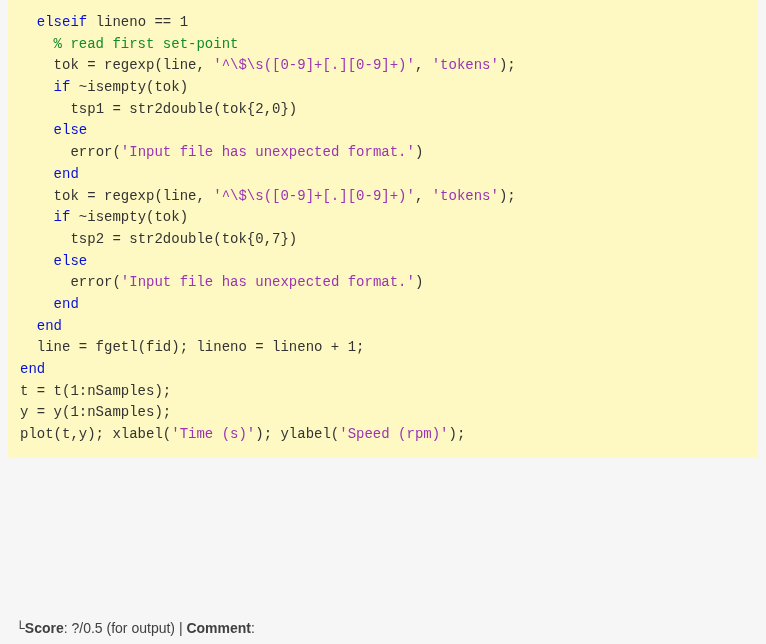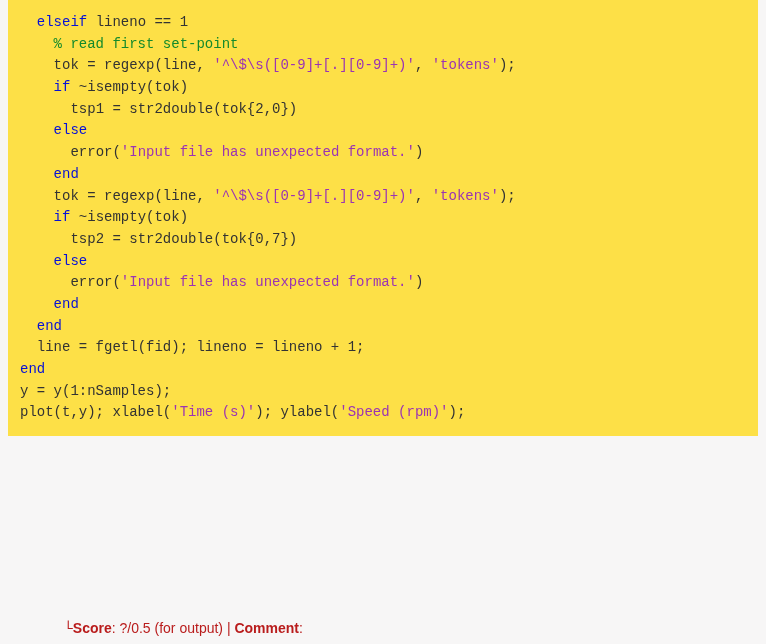--- a/index.html
+++ b/index.html
@@ -7,42 +7,41 @@
     width:766px;height:644px;
     background:#f7f6f6;
     font-family:Consolas,'Courier New',monospace;
     font-size:14px;
     color:#333;
     box-sizing:border-box;
     position:relative;
     overflow:hidden;
   }
   .code-block{
-    background:#fde047;
+    background:#fef9c3;
     padding:12px 0 12px 0;
     margin:0 8px;
     line-height:1.55;
   }
   .code-line{
     white-space:pre;
     padding:0 12px;
   }
   .kw{color:#0711d6}       
   .cm{color:#138a2b}       
   .st{color:#9b34b3}       
   .id{color:#333}
   .footer{
     font-family:Arial,Helvetica,sans-serif;
     font-size:14px;
-    color:#b91c1c;
+    color:#404040;
     position:absolute;
     left:8px;
     bottom:6px;
     white-space:pre;
-    margin-left:48px;
   }
   .footer .b{font-weight:bold}
   .footer .tick{font-family:Consolas,'Courier New',monospace;font-size:15px}
 </style>
 </head>
 <body>
 
 <div class="code-block" id="code-root">
     <div class="code-line">  <span class="kw">elseif</span><span class="id"> lineno == </span><span class="id">1</span></div>
     <div class="code-line">    <span class="cm">% read first set-point</span></div>
@@ -55,19 +54,20 @@
     <div class="code-line">    <span class="id">tok = regexp(line, </span><span class="st">'^\$\s([0-9]+[.][0-9]+)'</span><span class="id">, </span><span class="st">'tokens'</span><span class="id">);</span></div>
     <div class="code-line">    <span class="kw">if</span><span class="id"> ~isempty(tok)</span></div>
     <div class="code-line">      <span class="id">tsp2 = str2double(tok{0,7})</span></div>
     <div class="code-line">    <span class="kw">else</span></div>
     <div class="code-line">      <span class="id">error(</span><span class="st">'Input file has unexpected format.'</span><span class="id">)</span></div>
     <div class="code-line">    <span class="kw">end</span></div>
     <div class="code-line">  <span class="kw">end</span></div>
     <div class="code-line">  <span class="id">line = fgetl(fid); lineno = lineno + 1;</span></div>
     <div class="code-line"><span class="kw">end</span></div>
     <div class="code-line"><span class="id"></span></div>
+    <div class="code-line"><span class="id">t = t(1:nSamples);</span></div>
     <div class="code-line"><span class="id">y = y(1:nSamples);</span></div>
     <div class="code-line"><span class="id">plot(t,y); xlabel(</span><span class="st">'Time (s)'</span><span class="id">); ylabel(</span><span class="st">'Speed (rpm)'</span><span class="id">);</span></div>
   </div>
 
 <div class="footer">
   <span class="tick">└</span><span class="b">Score</span><span>: ?/0.5 (for output) | </span><span class="b">Comment</span><span>:</span>
 </div>
 
 </body></html>

